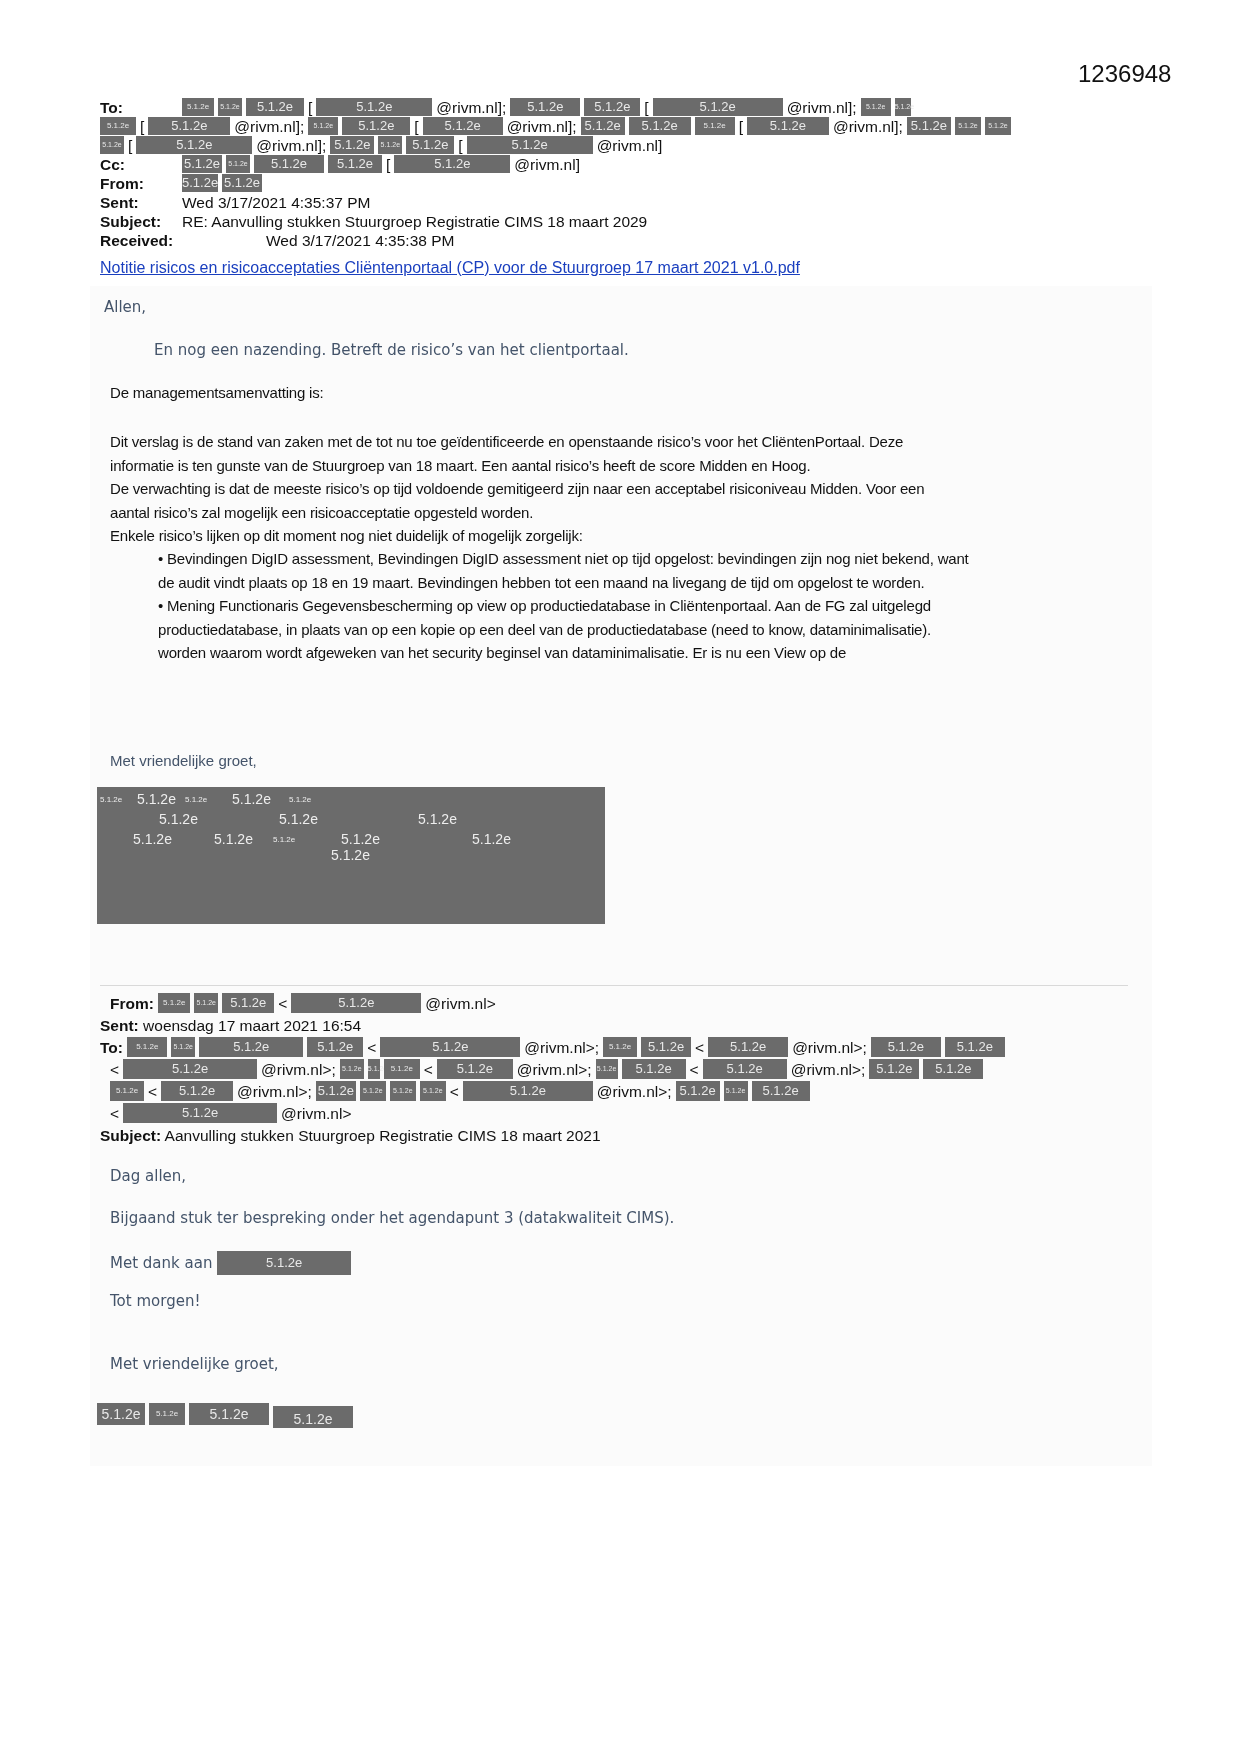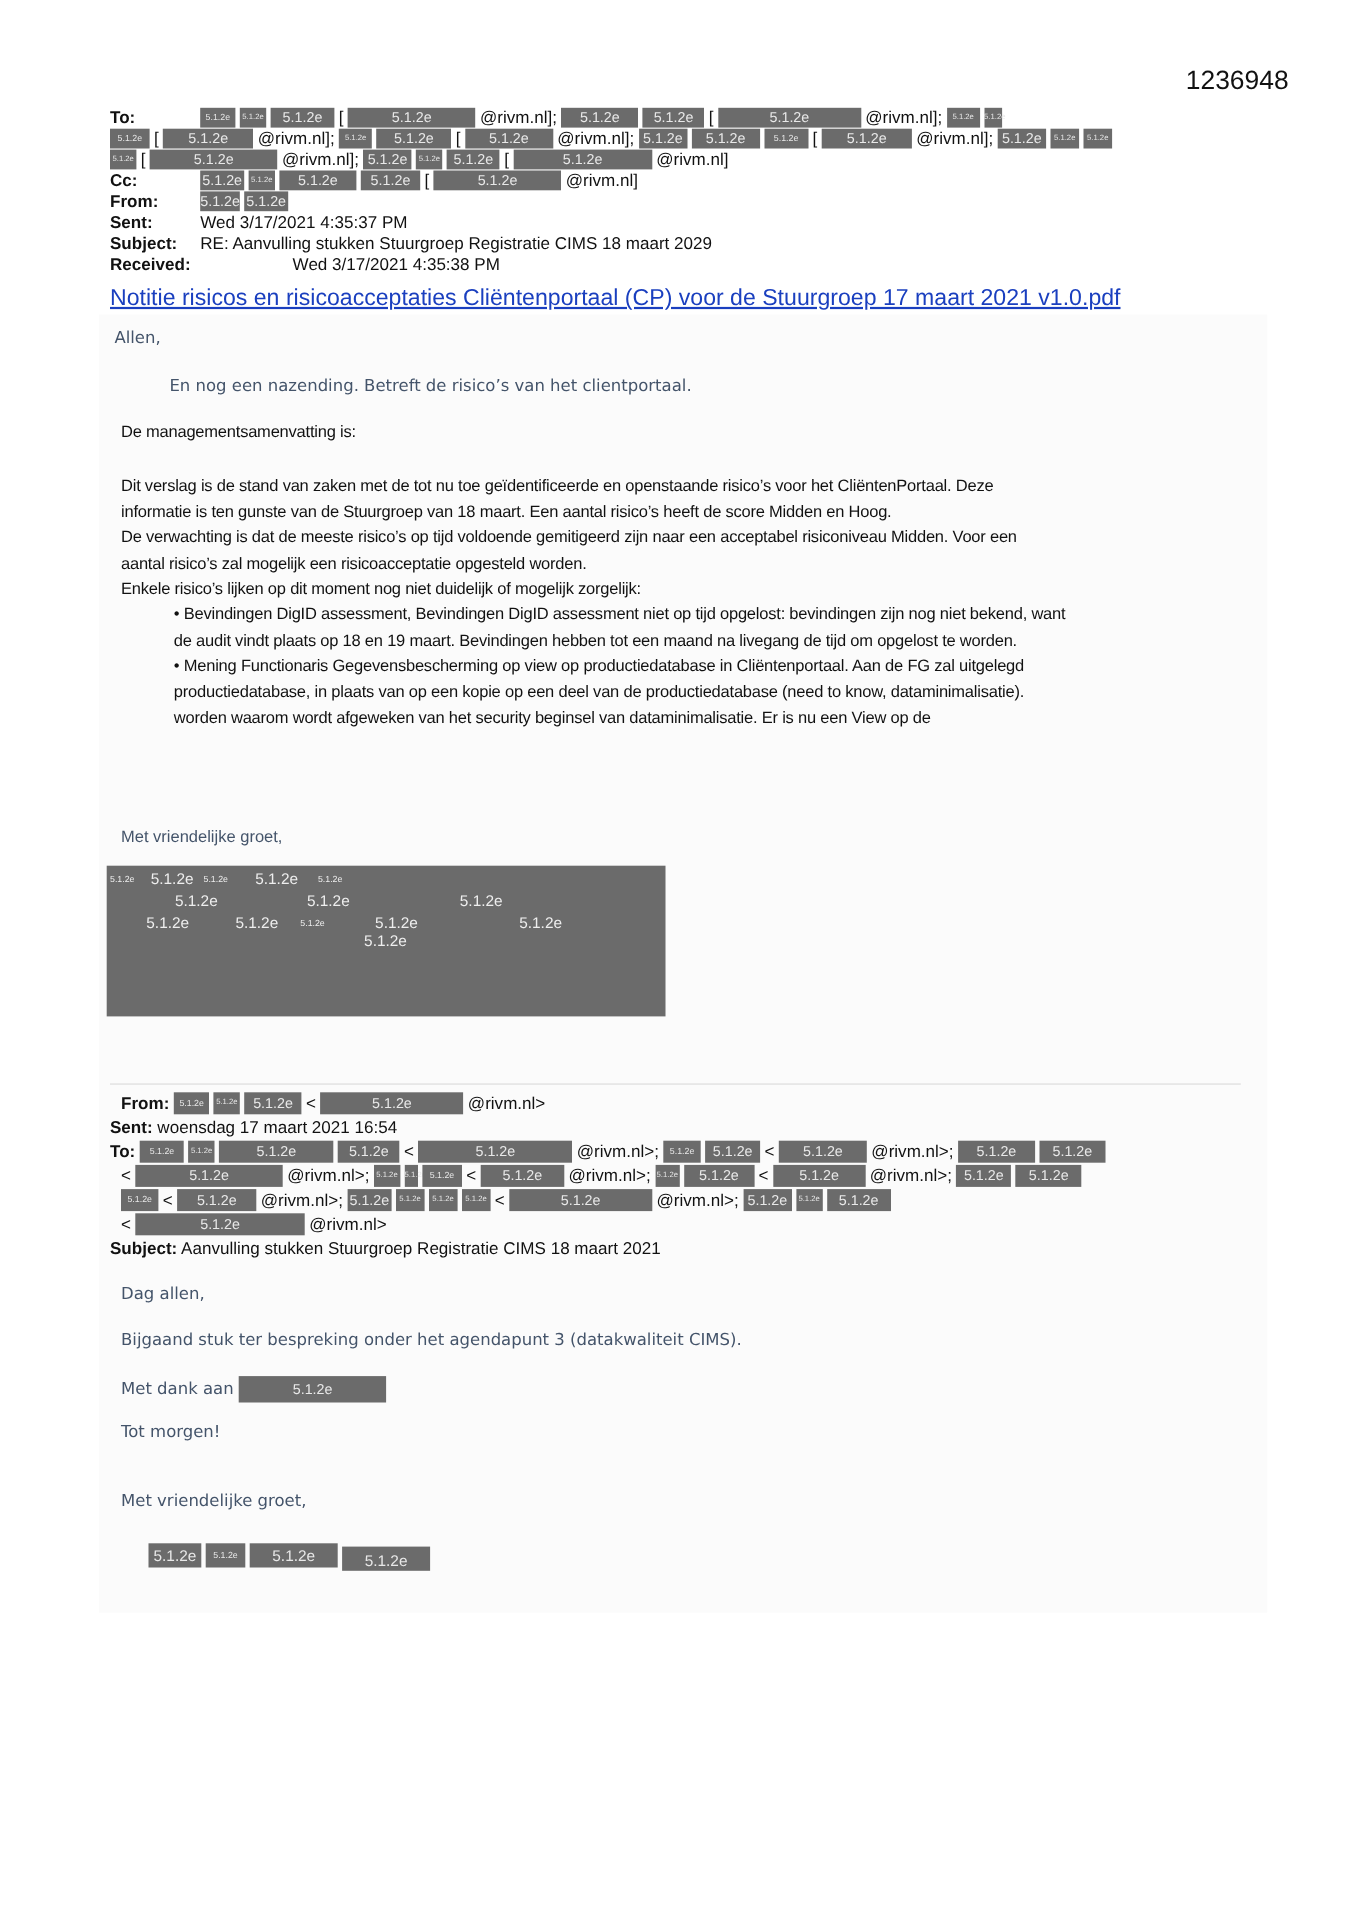--- a/index.html
+++ b/index.html
@@ -22,21 +22,21 @@
       display: inline-block; background: #6b6b6b; color: #e8e8e8;
       font-family: "Liberation Sans", sans-serif; text-align: center;
       vertical-align: top; height: 18px; line-height: 18px; font-size: 13px;
       margin-right: 4px;
     }
     .red.sm { font-size: 8px; }
     .red.xs { font-size: 7px; }
     .plain { display: inline-block; vertical-align: top; margin-right: 4px; }
     .attach {
       position: absolute; left: 100px; top: 259px;
-      font-family: "Liberation Sans", sans-serif; font-size: 21px;
+      font-family: "Liberation Sans", sans-serif; font-size: 16px;
       color: #1a3fbf; text-decoration: underline; white-space: nowrap;
     }
     
     .panel {
       position: absolute; left: 90px; top: 286px; width: 1062px; height: 1180px;
       background: #fbfbfb;
     }
     .p { position: absolute; white-space: nowrap; }
     .verdana { font-family: "DejaVu Sans", sans-serif; font-size: 15px; color: #44546a; }
     .calibri { font-family: "Liberation Sans", sans-serif; font-size: 15px; color: #111; letter-spacing: -0.2px; }
@@ -191,15 +191,15 @@
 </div>
 
 <div class="p verdana" style="left:110px; top:1167px;">Dag allen,</div>
 <div class="p verdana" style="left:110px; top:1209px;">Bijgaand stuk ter bespreking onder het agendapunt 3 (datakwaliteit CIMS).</div>
 <div class="p verdana" style="left:110px; top:1251px;">
   <span>Met dank aan</span>
   <span class="red" style="width:134px; height:24px; line-height:24px; vertical-align:middle;">5.1.2e</span>
 </div>
 <div class="p verdana" style="left:110px; top:1292px;">Tot morgen!</div>
 <div class="p verdana" style="left:110px; top:1355px;">Met vriendelijke groet,</div>
-<div class="p" style="left:97px; top:1403px;margin-left:38px;">
+<div class="p" style="left:97px; top:1403px;">
   <span class="red" style="width:48px; height:22px; line-height:22px; font-size:14px;">5.1.2e</span><span class="red sm" style="width:36px; height:22px; line-height:22px;">5.1.2e</span><span class="red" style="width:80px; height:22px; line-height:22px; font-size:14px;">5.1.2e</span><span class="red" style="width:80px; height:22px; line-height:26px; margin-top:3px; font-size:14px;">5.1.2e</span>
 </div>
 
 </body></html>

